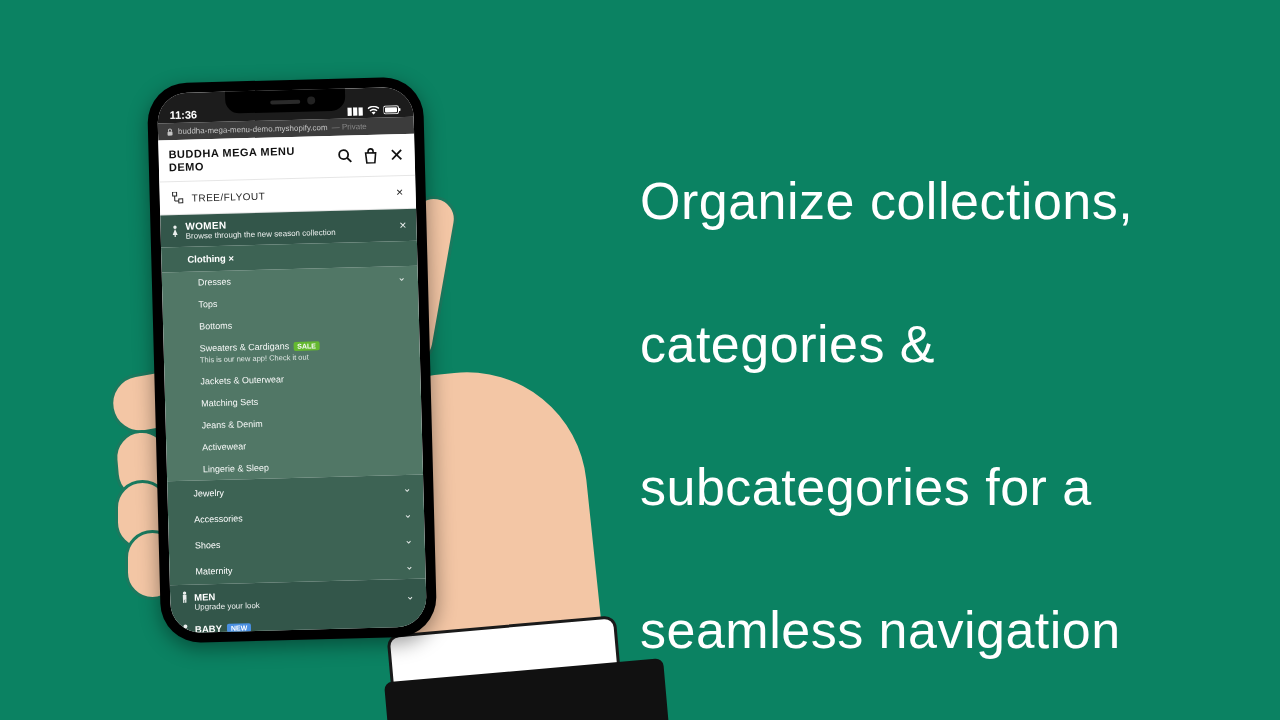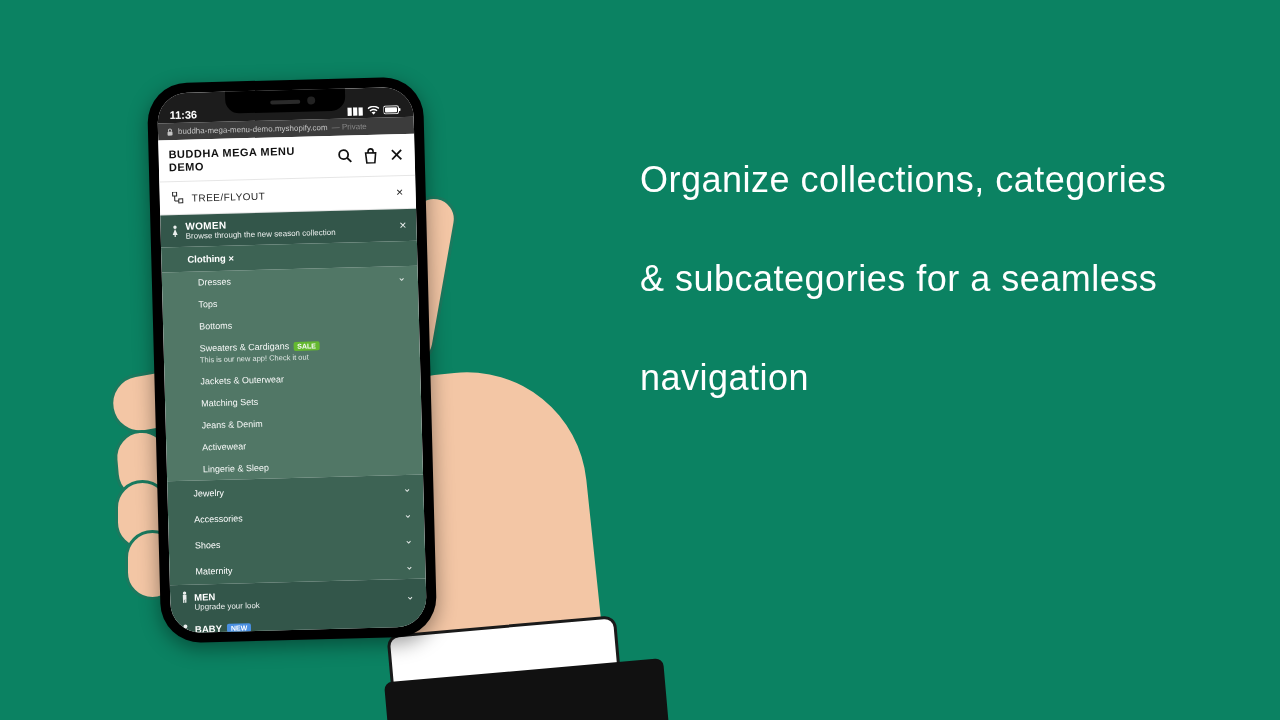--- a/index.html
+++ b/index.html
@@ -1,18 +1,18 @@
 <!DOCTYPE html>
 <html><head>
 <meta charset="utf-8">
 <style>
   * { box-sizing: border-box; margin: 0; padding: 0; }
   body { width: 1280px; height: 720px; background: #0b8262; font-family: -apple-system, Helvetica, Arial, sans-serif; overflow: hidden; position: relative; }
 
-  .tagline { position: absolute; left: 640px; top: 130px; width: 550px; color: #fff; font-size: 36px; font-weight: 300; line-height: 2.75; letter-spacing: 0.5px; }
+  .tagline { position: absolute; left: 640px; top: 130px; width: 550px; color: #fff; font-size: 52px; font-weight: 300; line-height: 2.75; letter-spacing: 0.5px; }
 
   
   .hand { position: absolute; left: 60px; top: 80px; width: 560px; height: 640px; }
   .palm { position: absolute; left: 330px; top: 290px; width: 200px; height: 300px; background: #f3c6a5; border-radius: 60px 120px 0 0; transform: rotate(-6deg); }
   .thumb { position: absolute; left: 50px; top: 290px; width: 100px; height: 60px; background: #f3c6a5; border: 3px solid #1a7a5f; border-radius: 50px; transform: rotate(-10deg); }
   .finger { position: absolute; width: 55px; height: 70px; background: #f3c6a5; border: 3px solid #1a7a5f; border-radius: 30px; }
   .f1 { left: 55px; top: 350px; transform: rotate(-5deg); }
   .f2 { left: 55px; top: 400px; }
   .f3 { left: 65px; top: 450px; }
   .index { position: absolute; left: 340px; top: 115px; width: 46px; height: 170px; background: #f3c6a5; border: 3px solid #1a7a5f; border-radius: 30px; transform: rotate(10deg); }

